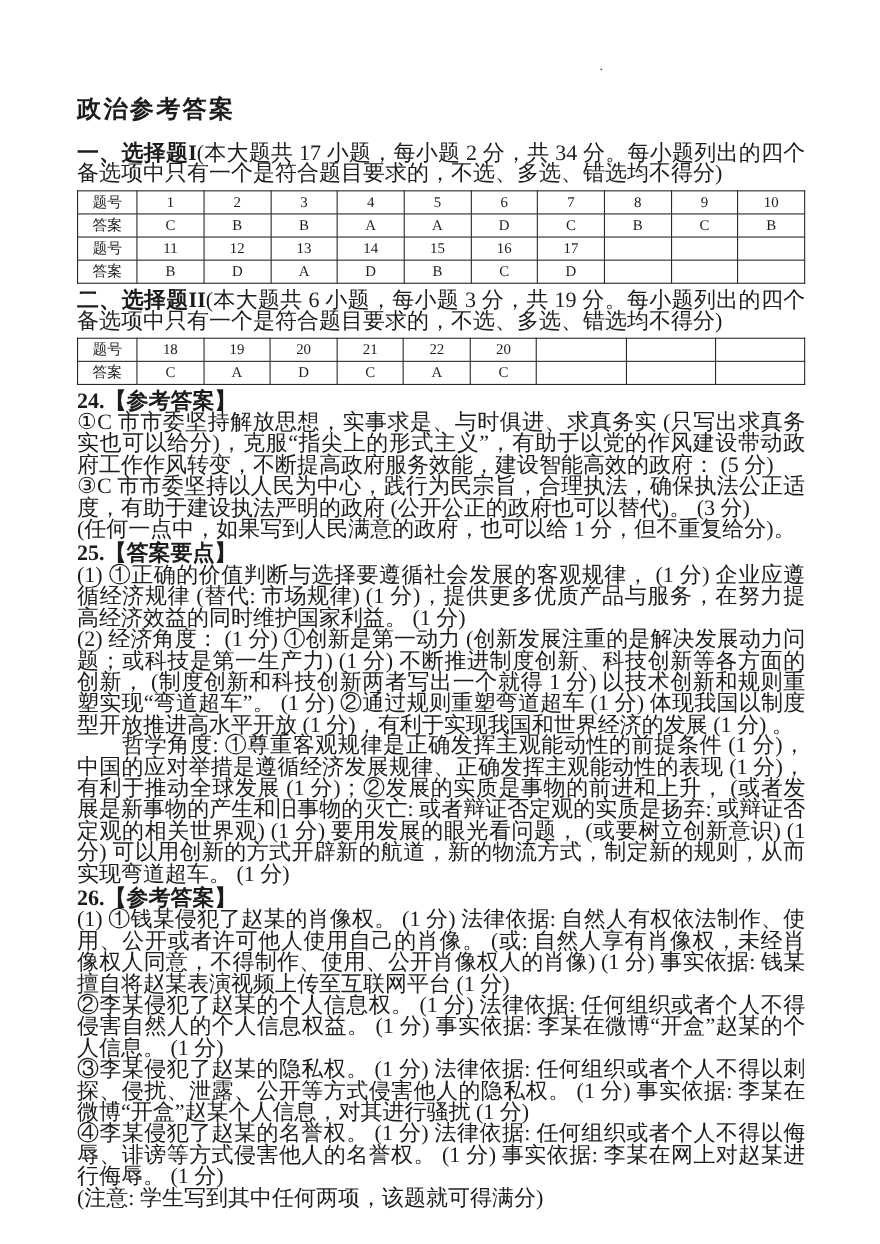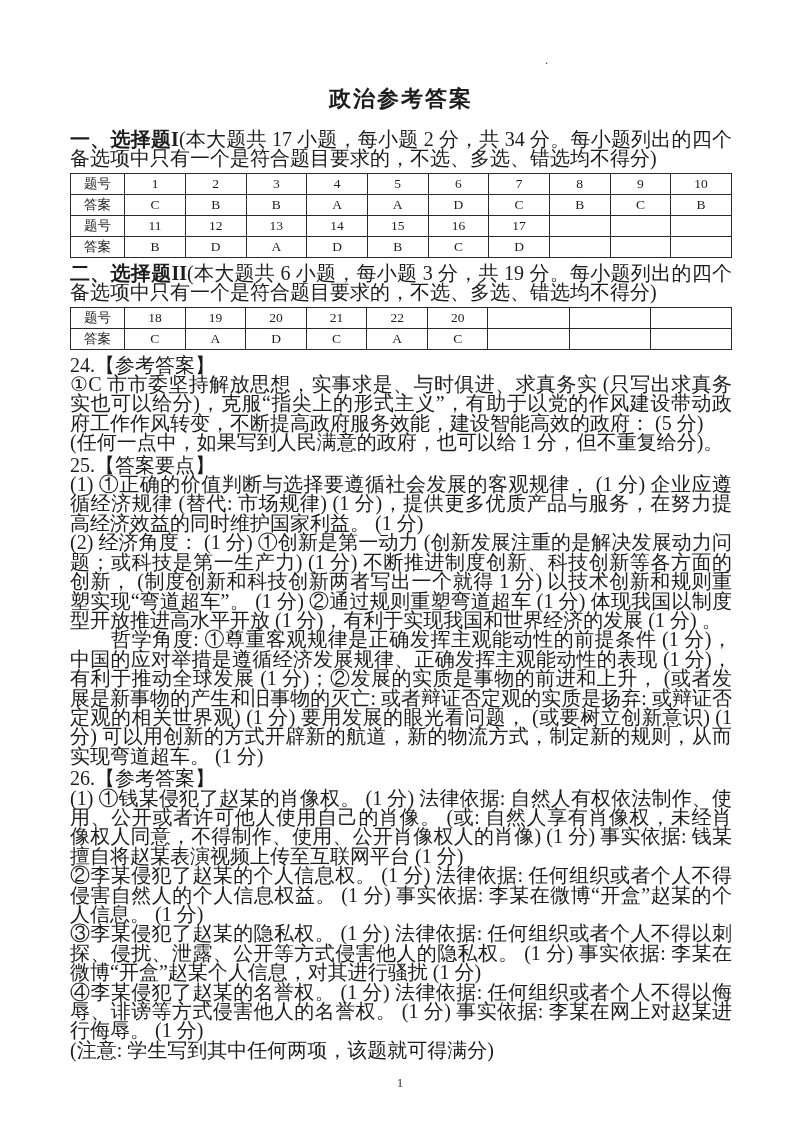--- a/index.html
+++ b/index.html
@@ -15,21 +15,21 @@
     position: relative;
     width: 800px; height: 1131px;
     padding: 84px 68px 0 70px;
   }
   .stray-mark {
     position: absolute;
     top: 52px; left: 545px;
     font-size: 13px; color: #444;
   }
   .doc-title {
-    text-align: center;
+    text-align: left;
     font-size: 22px;
     font-weight: 700;
     letter-spacing: 2px;
     margin-bottom: 16px;
   }
   .intro, .para, .q-heading {
     font-size: 20px;
     line-height: 19.4px;
     text-align: justify;
     word-break: break-all;
@@ -43,21 +43,21 @@
   }
   table.answer-table td {
     border: 1px solid #2a2a2a;
     text-align: center;
     font-size: 13.5px;
     height: 21px;
     padding: 0 2px;
     line-height: 1;
   }
   .q-heading {
-    font-weight: 400;
+    font-weight: 700;
     margin-top: 3px;
   }
   .q-block { margin-bottom: 2px; }
   .page-number {
     position: absolute;
     left: 0; right: 0;
     bottom: 40px;
     text-align: center;
     font-size: 13px;
     color: #333;
@@ -184,20 +184,21 @@
           <td></td>
           <td></td>
         </tr>
       </tbody>
   </table>
 
   <div class="q-block">
     <p class="q-heading">24.【参考答案】</p>
     <div>
         <p class="para">①C 市市委坚持解放思想，实事求是、与时俱进、求真务实 (只写出求真务实也可以给分)，克服“指尖上的形式主义”，有助于以党的作风建设带动政府工作作风转变，不断提高政府服务效能，建设智能高效的政府： (5 分)</p>
+        <p class="para">③C 市市委坚持以人民为中心，践行为民宗旨，合理执法，确保执法公正适度，有助于建设执法严明的政府 (公开公正的政府也可以替代)。 (3 分)</p>
         <p class="para">(任何一点中，如果写到人民满意的政府，也可以给 1 分，但不重复给分)。</p>
       </div>
   </div>
 
   <div class="q-block">
     <p class="q-heading">25.【答案要点】</p>
     <div>
         <p class="para">(1) ①正确的价值判断与选择要遵循社会发展的客观规律， (1 分) 企业应遵循经济规律 (替代: 市场规律) (1 分)，提供更多优质产品与服务，在努力提高经济效益的同时维护国家利益。 (1 分)</p>
         <p class="para">(2) 经济角度： (1 分) ①创新是第一动力 (创新发展注重的是解决发展动力问题；或科技是第一生产力) (1 分) 不断推进制度创新、科技创新等各方面的创新， (制度创新和科技创新两者写出一个就得 1 分) 以技术创新和规则重塑实现“弯道超车”。 (1 分) ②通过规则重塑弯道超车 (1 分) 体现我国以制度型开放推进高水平开放 (1 分)，有利于实现我国和世界经济的发展 (1 分) 。</p>
         <p class="para">　　哲学角度: ①尊重客观规律是正确发挥主观能动性的前提条件 (1 分)，中国的应对举措是遵循经济发展规律、正确发挥主观能动性的表现 (1 分)，有利于推动全球发展 (1 分)；②发展的实质是事物的前进和上升， (或者发展是新事物的产生和旧事物的灭亡: 或者辩证否定观的实质是扬弃: 或辩证否定观的相关世界观) (1 分) 要用发展的眼光看问题， (或要树立创新意识) (1 分) 可以用创新的方式开辟新的航道，新的物流方式，制定新的规则，从而实现弯道超车。 (1 分)</p>

